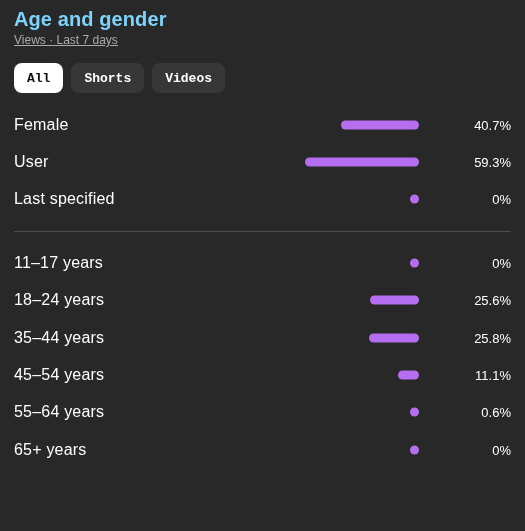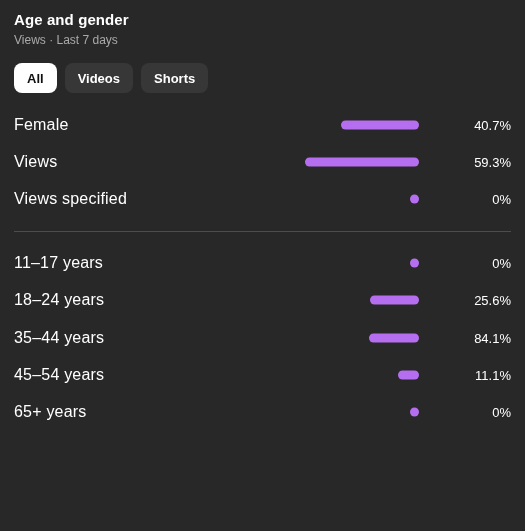--- a/index.html
+++ b/index.html
@@ -20,33 +20,34 @@
     height: 531px;
     box-sizing: border-box;
     padding: 0 14px;
   }
 
   
   .header {
     padding-top: 9px;
   }
   .card-title {
-    color: #ffffff;
-    font-size: 15px;
+    color: #7dd3fc;
+    font-size: 20px;
     font-weight: bold;
     line-height: 21px;
     letter-spacing: 0.1px;
     margin: 0;
   }
   .card-subtitle {
     color: #aaaaaa;
     font-size: 12px;
     line-height: 17px;
     margin: 2px 0 0 0;
     font-weight: normal;
+    text-decoration: underline;
   }
 
   
   .chip-row {
     display: flex;
     gap: 8px;
     margin-top: 14px;
     height: 30px;
     align-items: center;
   }
@@ -56,21 +57,21 @@
     border-radius: 8px;
     display: inline-flex;
     align-items: center;
     justify-content: center;
     padding: 4px 13px;
     font-size: 13px;
     font-weight: bold;
     cursor: pointer;
     border: none;
     white-space: nowrap;
-    font-family: Liberation Sans, sans-serif;
+    font-family: Liberation Mono, monospace;
   }
   .chip.inactive {
     background: #373737;
     color: #ffffff;
   }
   .chip.active {
     background: #ffffff;
     color: #0f0f0f;
   }
 
@@ -130,41 +131,41 @@
 
 <div class="card">
 
   <div class="header">
     <h1 class="card-title">Age and gender</h1>
     <p class="card-subtitle">Views · Last 7 days</p>
   </div>
 
   <div class="chip-row">
       <button class="chip active">All</button>
+      <button class="chip inactive">Shorts</button>
       <button class="chip inactive">Videos</button>
-      <button class="chip inactive">Shorts</button>
     </div>
 
   <div class="section">
       <div class="row">
         <span class="row-label">Female</span>
         <div class="row-track">
           <div class="bar" style="width: 78.144px; background: rgb(182, 110, 240);"></div>
         </div>
         <span class="row-value">40.7%</span>
       </div>
       <div class="row">
-        <span class="row-label">Views</span>
+        <span class="row-label">User</span>
         <div class="row-track">
           <div class="bar" style="width: 113.856px; background: rgb(182, 110, 240);"></div>
         </div>
         <span class="row-value">59.3%</span>
       </div>
       <div class="row">
-        <span class="row-label">Views specified</span>
+        <span class="row-label">Last specified</span>
         <div class="row-track">
           <div class="bar" style="width: 9px; background: rgb(182, 110, 240);"></div>
         </div>
         <span class="row-value">0%</span>
       </div>
     </div>
 
   <div class="divider"></div>
 
   <div class="section" style="margin-top:0;">
@@ -180,30 +181,37 @@
         <div class="row-track">
           <div class="bar" style="width: 49.152px; background: rgb(182, 110, 240);"></div>
         </div>
         <span class="row-value">25.6%</span>
       </div>
       <div class="row">
         <span class="row-label">35–44 years</span>
         <div class="row-track">
           <div class="bar" style="width: 49.536px; background: rgb(182, 110, 240);"></div>
         </div>
-        <span class="row-value">84.1%</span>
+        <span class="row-value">25.8%</span>
       </div>
       <div class="row">
         <span class="row-label">45–54 years</span>
         <div class="row-track">
           <div class="bar" style="width: 21.312px; background: rgb(182, 110, 240);"></div>
         </div>
         <span class="row-value">11.1%</span>
       </div>
       <div class="row">
+        <span class="row-label">55–64 years</span>
+        <div class="row-track">
+          <div class="bar" style="width: 9px; background: rgb(182, 110, 240);"></div>
+        </div>
+        <span class="row-value">0.6%</span>
+      </div>
+      <div class="row">
         <span class="row-label">65+ years</span>
         <div class="row-track">
           <div class="bar" style="width: 9px; background: rgb(182, 110, 240);"></div>
         </div>
         <span class="row-value">0%</span>
       </div>
     </div>
 
 </div>
 

